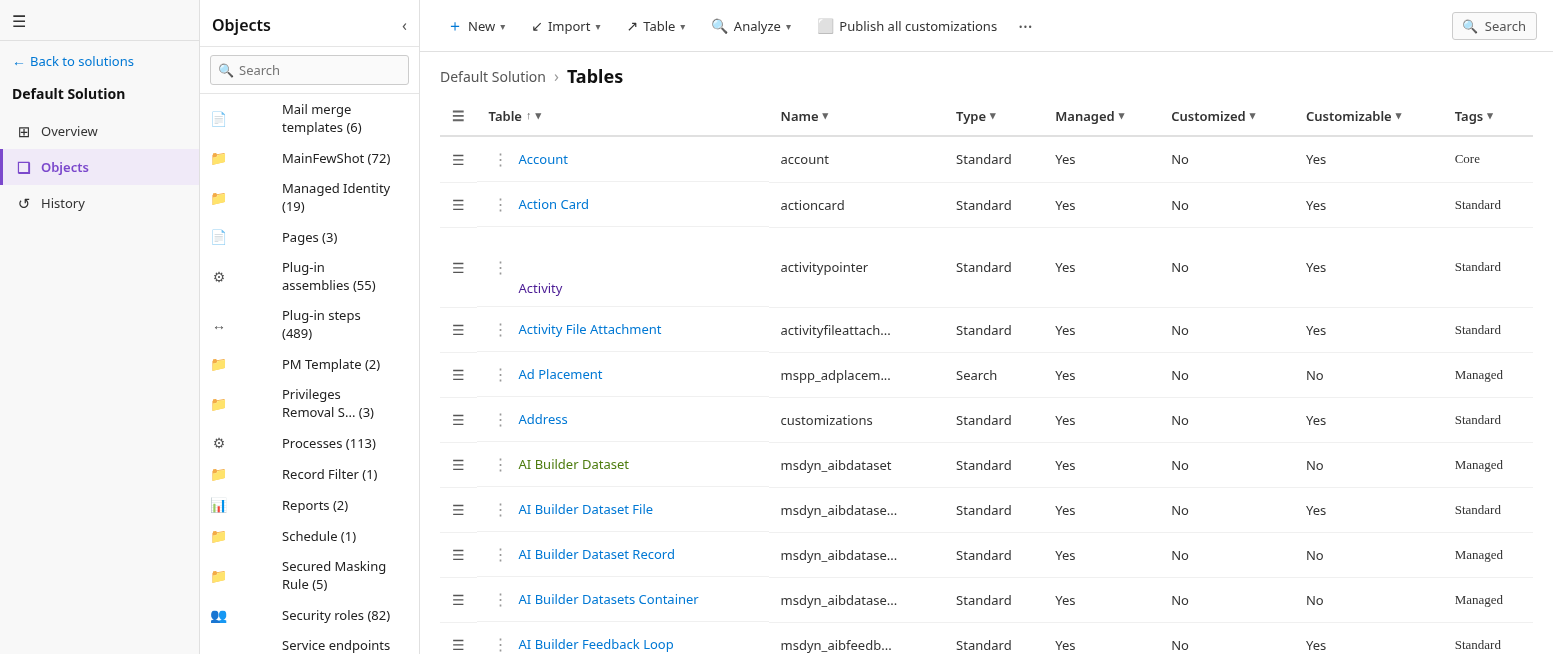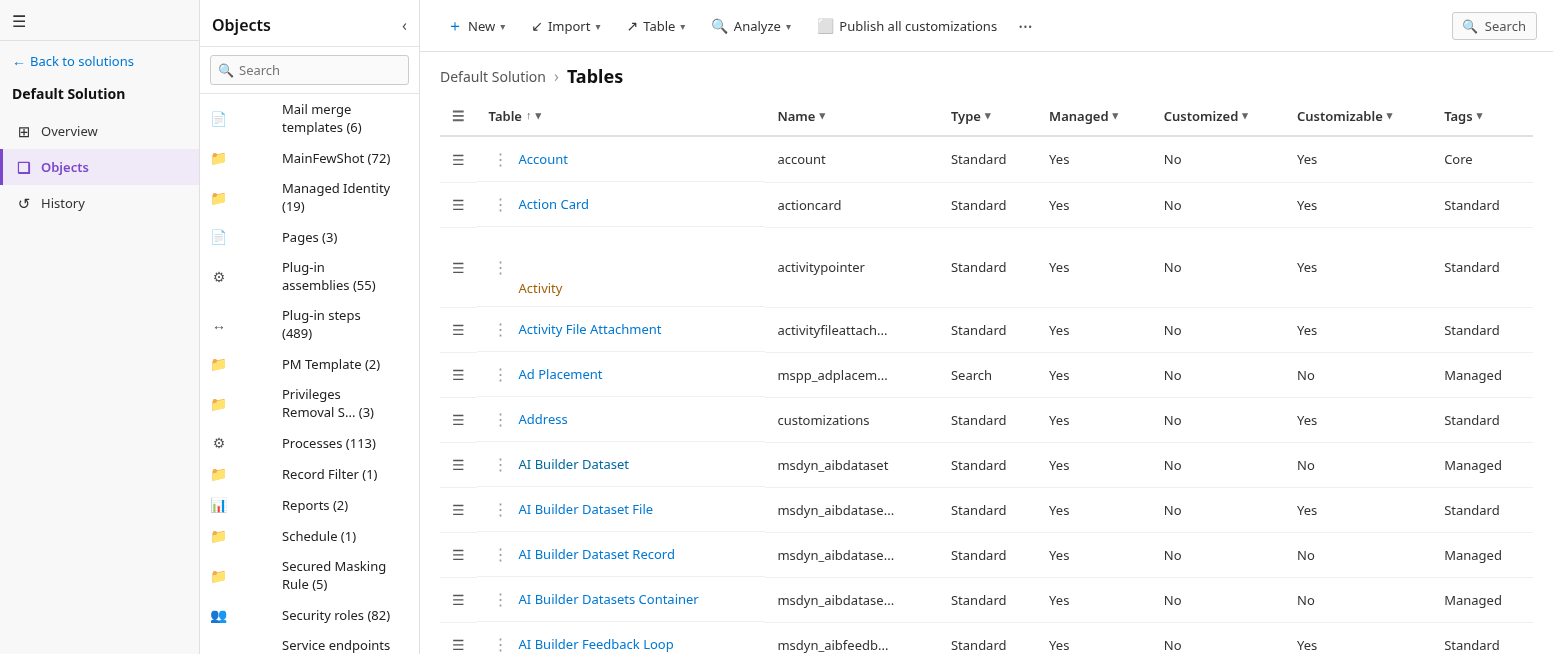--- a/index.html
+++ b/index.html
@@ -228,21 +228,21 @@
       color: #999;
       font-size: 16px;
       padding: 2px 4px;
       border-radius: 3px;
     }
     .col-name { color: #333; font-size: 13px; }
     .col-type { color: #555; }
     .col-managed { color: #555; }
     .col-cust { color: #555; }
     .col-custable { color: #555; }
-    .col-tags { color: #555; }
+    .col-tags { color: #555; font-family: Liberation Serif, serif; }
 
     
     .table-container::-webkit-scrollbar { height: 6px; width: 6px; }
     .table-container::-webkit-scrollbar-thumb { background: #ccc; border-radius: 3px; }
 
     
     .th-check, .td-check { width: 36px; }
     .row-select-icon { font-size: 14px; color: #666; }
   </style>
 </head>
@@ -496,21 +496,21 @@
       <td class="col-cust">No</td>
       <td class="col-custable">Yes</td>
       <td class="col-tags">Standard</td>
     </tr>
           <tr>
       <td class="td-check">
         <span class="table-icon">☰</span>
       </td>
       <td style="display:flex;align-items:center;gap:6px;">
         <button class="row-menu-btn">⋮</button>
-        <span style="cursor:pointer;color:#a16207;margin-top:43px;">Activity</span>
+        <span style="cursor:pointer;color:#4c1d95;margin-top:43px;">Activity</span>
       </td>
       <td class="col-name">activitypointer</td>
       <td class="col-type">Standard</td>
       <td class="col-managed">Yes</td>
       <td class="col-cust">No</td>
       <td class="col-custable">Yes</td>
       <td class="col-tags">Standard</td>
     </tr>
           <tr>
       <td class="td-check">
@@ -556,21 +556,21 @@
       <td class="col-cust">No</td>
       <td class="col-custable">Yes</td>
       <td class="col-tags">Standard</td>
     </tr>
           <tr>
       <td class="td-check">
         <span class="table-icon">☰</span>
       </td>
       <td style="display:flex;align-items:center;gap:6px;">
         <button class="row-menu-btn">⋮</button>
-        <span style="cursor:pointer;color:#0369a1;">AI Builder Dataset</span>
+        <span style="cursor:pointer;color:#4d7c0f;">AI Builder Dataset</span>
       </td>
       <td class="col-name">msdyn_aibdataset</td>
       <td class="col-type">Standard</td>
       <td class="col-managed">Yes</td>
       <td class="col-cust">No</td>
       <td class="col-custable">No</td>
       <td class="col-tags">Managed</td>
     </tr>
           <tr>
       <td class="td-check">

